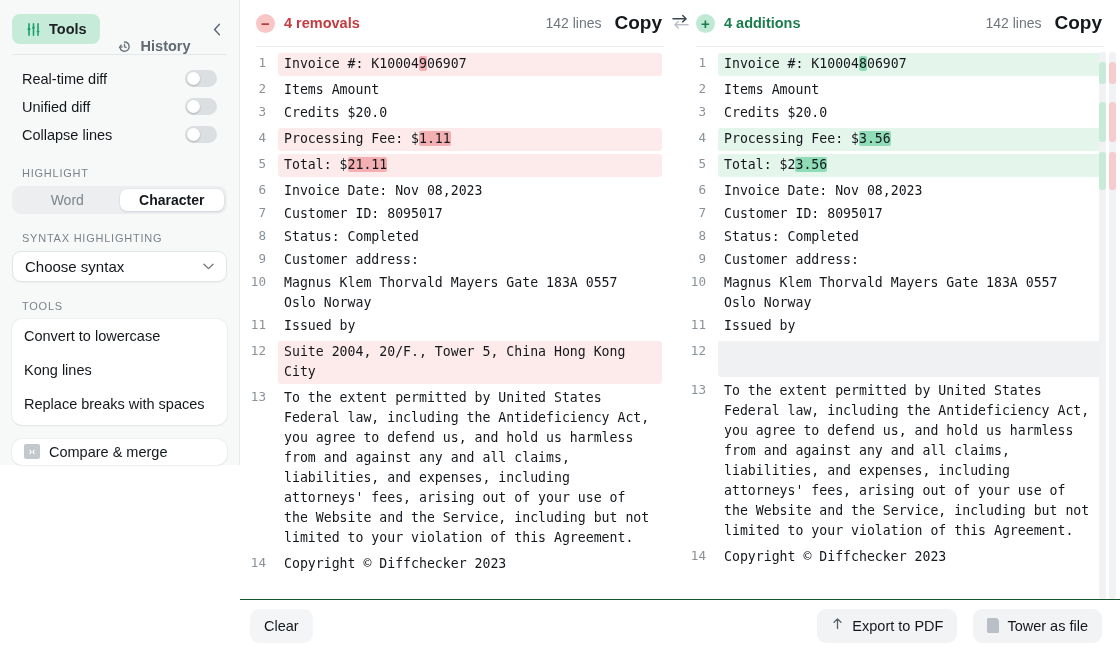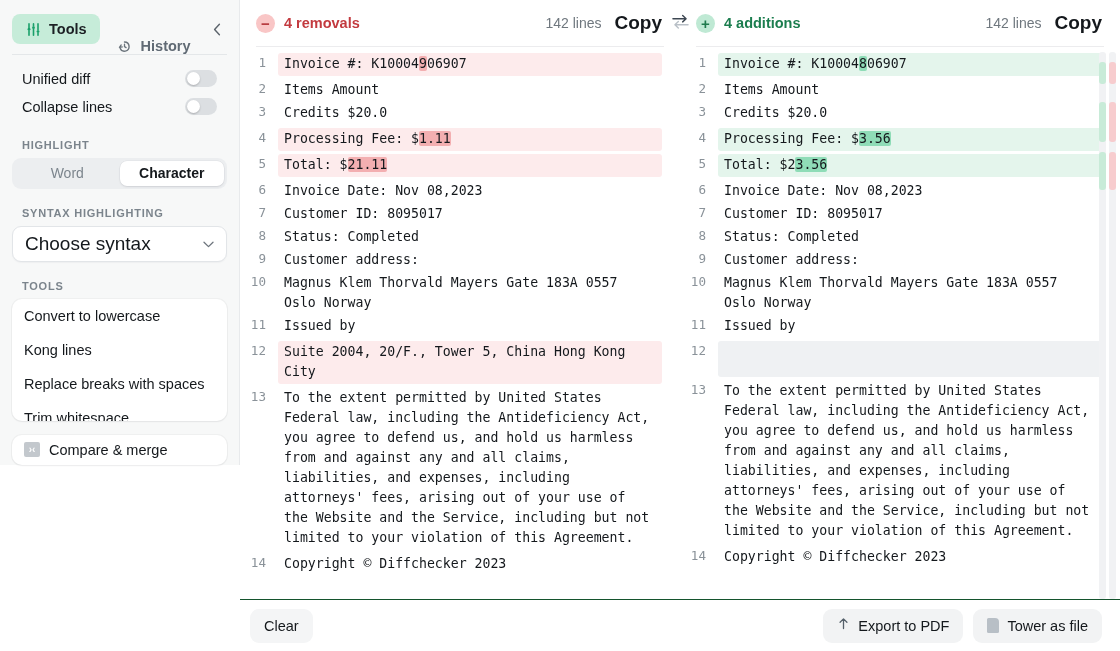--- a/index.html
+++ b/index.html
@@ -61,21 +61,21 @@
   }
   .switch .knob {
     position:absolute; top:2px; left:2px;
     width:13px; height:13px; border-radius:50%;
     background:#ffffff;
     box-shadow: 0 1px 2px rgba(0,0,0,.22);
   }
 
   .section-label {
     font-size: 11px; letter-spacing: .07em; color: #7b848c;
-    text-transform: uppercase; font-weight: 700;
+    text-transform: uppercase; font-weight: 400;
     padding: 18px 22px 7px 22px;
   }
   .seg {
     margin: 0 12px; height: 34px;
     background: #eceef0; border-radius: 9px;
     display:flex; padding: 3px; position: relative;
   }
   .seg-opt {
     flex:1; display:flex; align-items:center; justify-content:center;
     font-size:14px; border-radius:7px; cursor:pointer;
@@ -83,21 +83,21 @@
   }
   .seg-opt.on {
     background:#ffffff; color:#14181c; font-weight:700;
     box-shadow: 0 1px 2px rgba(16,24,40,.10), 0 0 0 .5px rgba(16,24,40,.05);
   }
 
   .select-box {
     margin: 0 12px; height: 40px;
     background:#ffffff; border:1px solid #e2e5e8; border-radius:9px;
     display:flex; align-items:center; padding: 0 12px;
-    font-size:19px; color:#14181c; cursor:pointer;
+    font-size:15px; color:#14181c; cursor:pointer;
     box-shadow: 0 1px 1.5px rgba(16,24,40,.04);
   }
   .select-caret { margin-left:auto; color:#6d757d; font-size:12px; }
 
   .tools-card {
     margin: 0 12px; background:#ffffff; border-radius:10px;
     box-shadow: 0 1px 2px rgba(16,24,40,.05), 0 0 0 1px rgba(16,24,40,.035);
     overflow:hidden;
   }
   .tool-item {
@@ -193,21 +193,21 @@
     position:relative; z-index:10;
   }
   .btn {
     display:flex; align-items:center; gap:8px;
     height:34px; padding: 0 14px; border-radius:9px;
     font-size:14.5px; color:#14181c; cursor:pointer;
     background:#f2f3f4;
   }
   .btn.ghost { background:#f4f5f6; }
   .spacer { flex:1; }
-  .btn-group { display:flex; gap:10px;align-items:center; }
+  .btn-group { display:flex; gap:16px;align-items:center; }
   .pdf-ico { font-size:14px; color:#55606a; }
   .file-ico {
     width:12px;height:15px;background:#b8bfc6;border-radius:1.5px 4px 1.5px 1.5px;
     display:inline-block;
   }
 </style>
 </head>
 <body>
 
 <div class="app">
@@ -239,20 +239,26 @@
       <div class="collapse-btn">
         <svg width="8" height="13" viewBox="0 0 8 13" fill="none">
             <path d="M6.4 1.2 1.6 6.5l4.8 5.3" stroke="#5c646c" stroke-width="1.4" stroke-linecap="round" stroke-linejoin="round"></path>
           </svg>
       </div>
     </div>
 
     <div class="side-divider"></div>
 
     <div class="toggle-list">
+      <div class="toggle-row">
+        <span class="toggle-label">Real-time diff</span>
+        <span class="switch">
+            <span class="knob"></span>
+          </span>
+      </div>
       <div class="toggle-row">
         <span class="toggle-label">Unified diff</span>
         <span class="switch">
             <span class="knob"></span>
           </span>
       </div>
       <div class="toggle-row">
         <span class="toggle-label">Collapse lines</span>
         <span class="switch">
             <span class="knob"></span>

